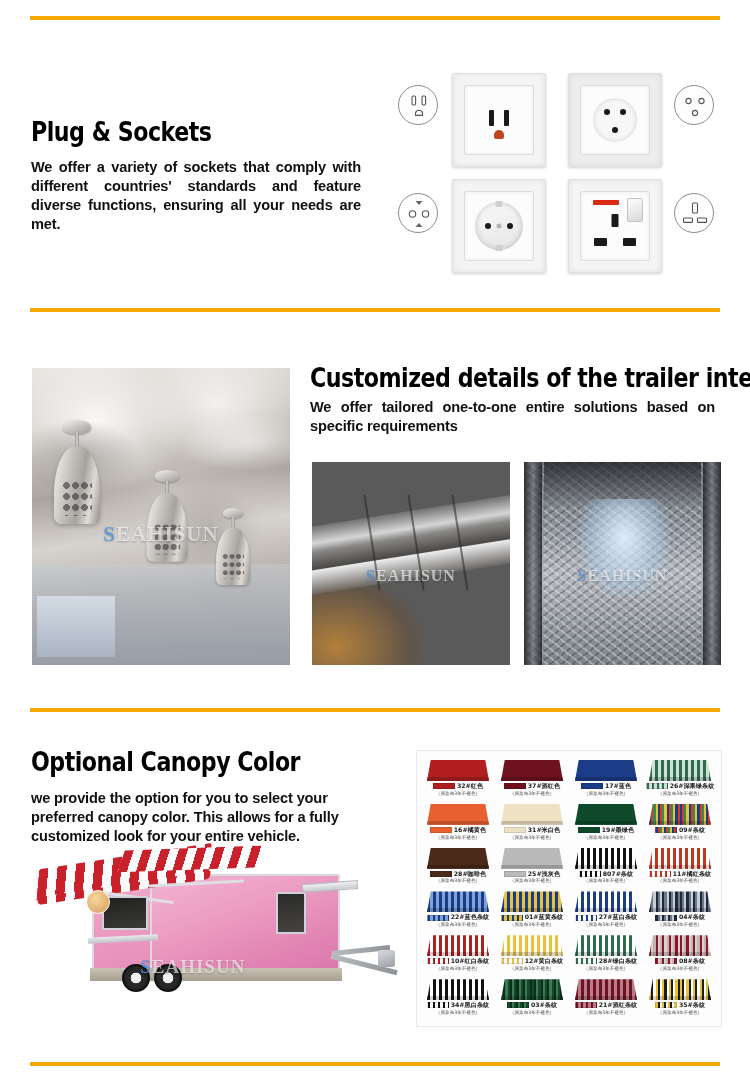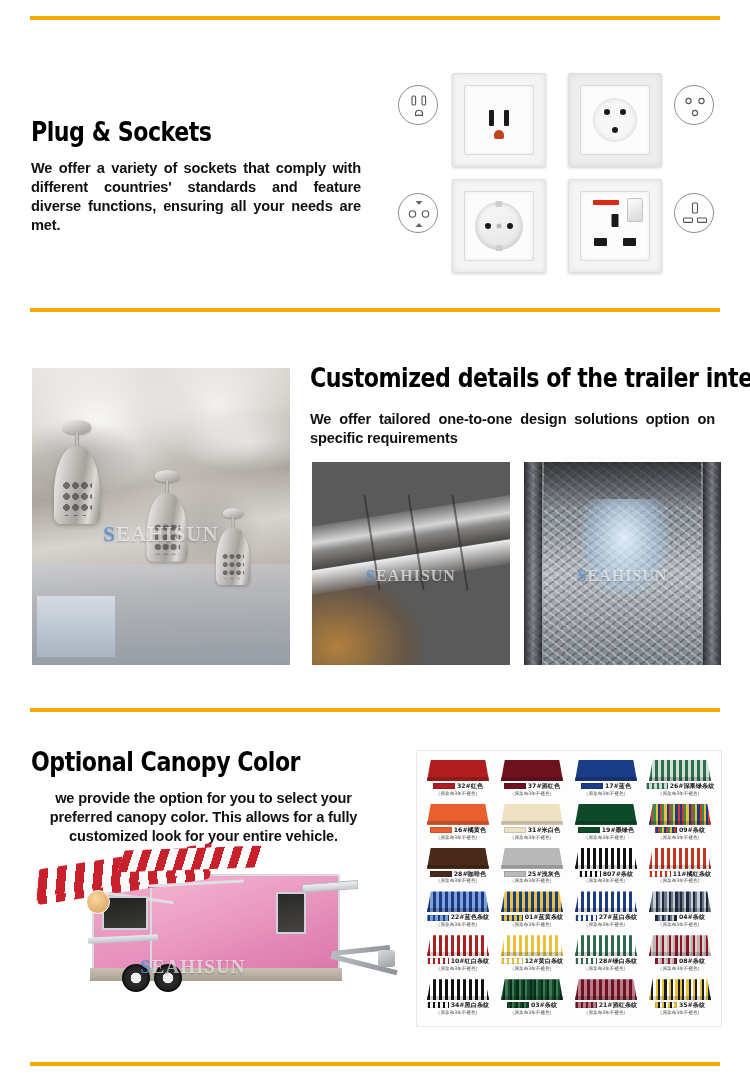--- a/index.html
+++ b/index.html
@@ -34,23 +34,22 @@
     transform-origin: left center;
     white-space: nowrap;
   }
   .sec-body {
     font-size: 14.6px;
     font-weight: bold;
     line-height: 1.30;
     color: #111;
     text-align: justify;
     letter-spacing: -0.15px;
-    margin-top: 12px;
-  }
-  .sec-body.nojust { text-align: center; }
+  }
+  .sec-body.nojust { text-align: left; }
 
   
   #sec-plugs { position: absolute; left: 0; top: 28px; width: 750px; height: 270px; }
   #plug-text { position: absolute; left: 31px; top: 88px; width: 330px; }
   #plug-text .sec-title { margin-bottom: 11px; }
   #plug-grid { position: absolute; left: 390px; top: 45px; width: 330px; height: 215px; }
 
   .sock-round {
     position: absolute; width: 40px; height: 40px;
     border: 1.4px solid #8d8d8d; border-radius: 50%;
@@ -407,21 +406,21 @@
         </svg>
       </div>
 
     </div>
   </section>
 
   <div class="divider" id="div2"></div>
 
   <section id="sec-interior">
     <div class="sec-title" id="int-title">Customized details of the trailer interior</div>
-    <div class="sec-body" id="int-sub">We offer tailored one-to-one design solutions option on specific requirements</div>
+    <div class="sec-body" id="int-sub">We offer tailored one-to-one entire solutions based on specific requirements</div>
 
     <div class="photo" id="photo-big">
       <div class="ceiling"></div>
       <div class="lower-wall"></div>
       <div class="lamp" id="lampA">
         <div class="cap"></div>
           <div class="rod"></div>
           <div class="shade"></div>
       </div>
       <div class="lamp" id="lampB">

